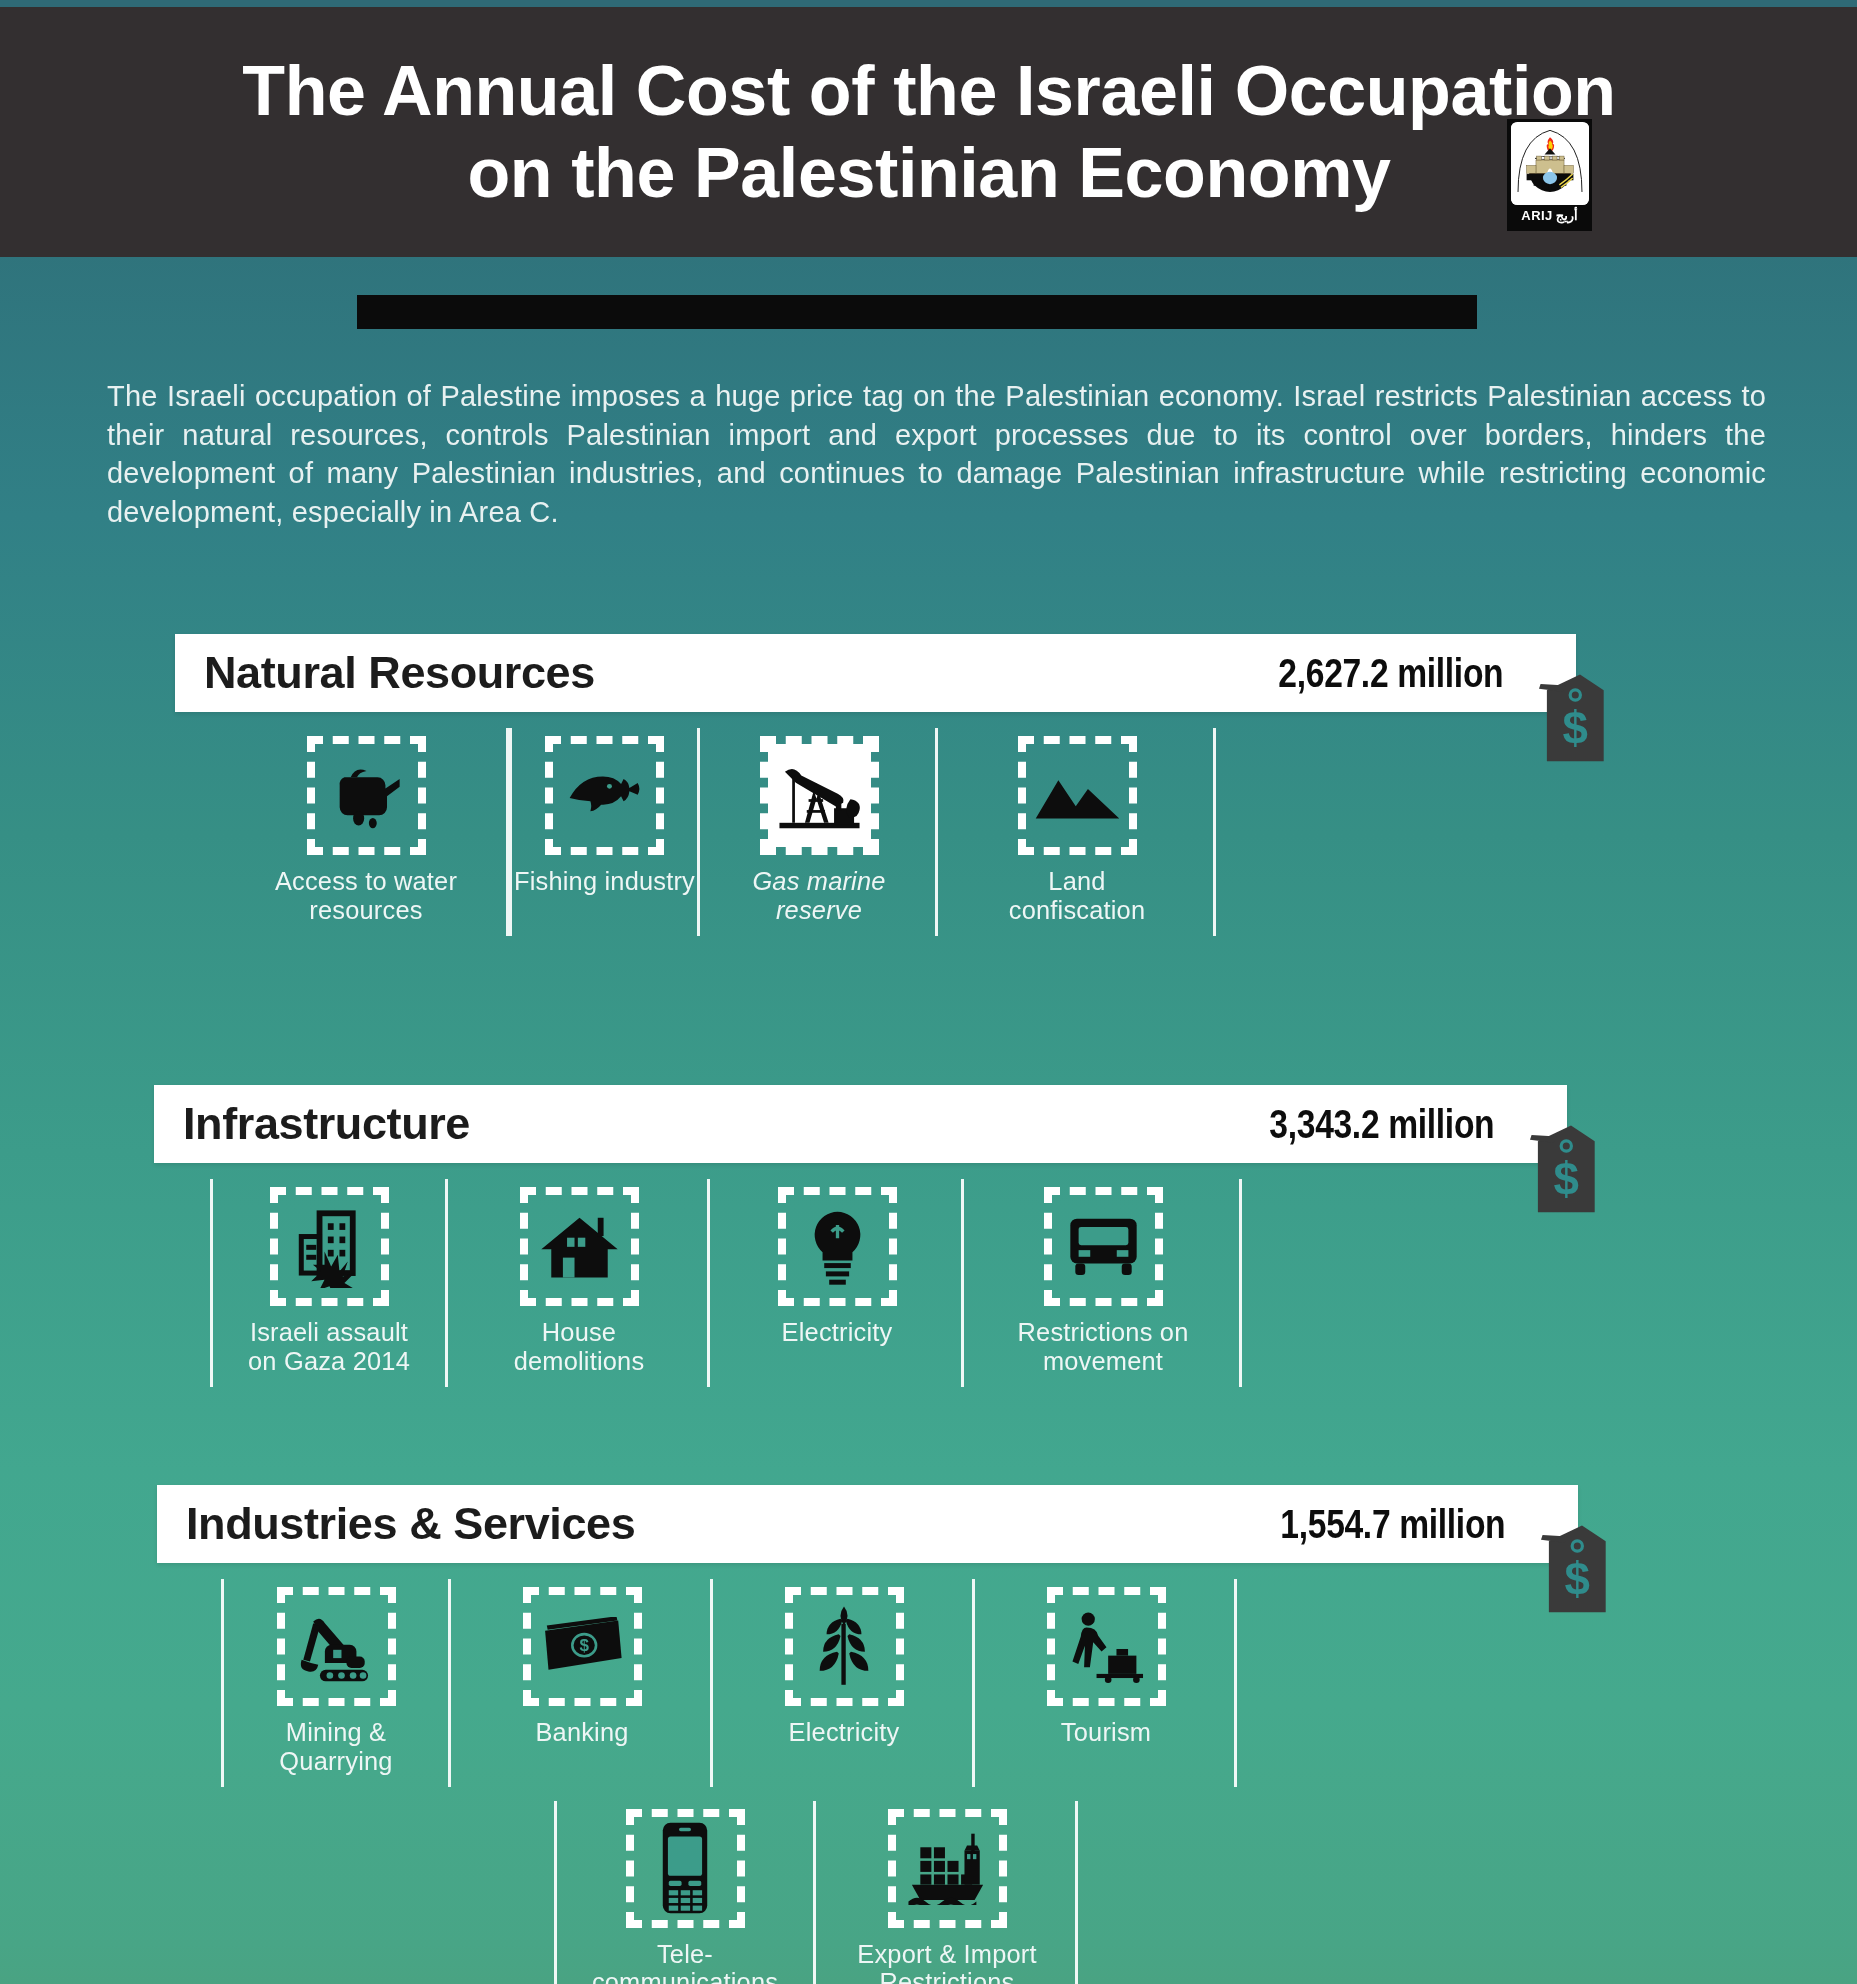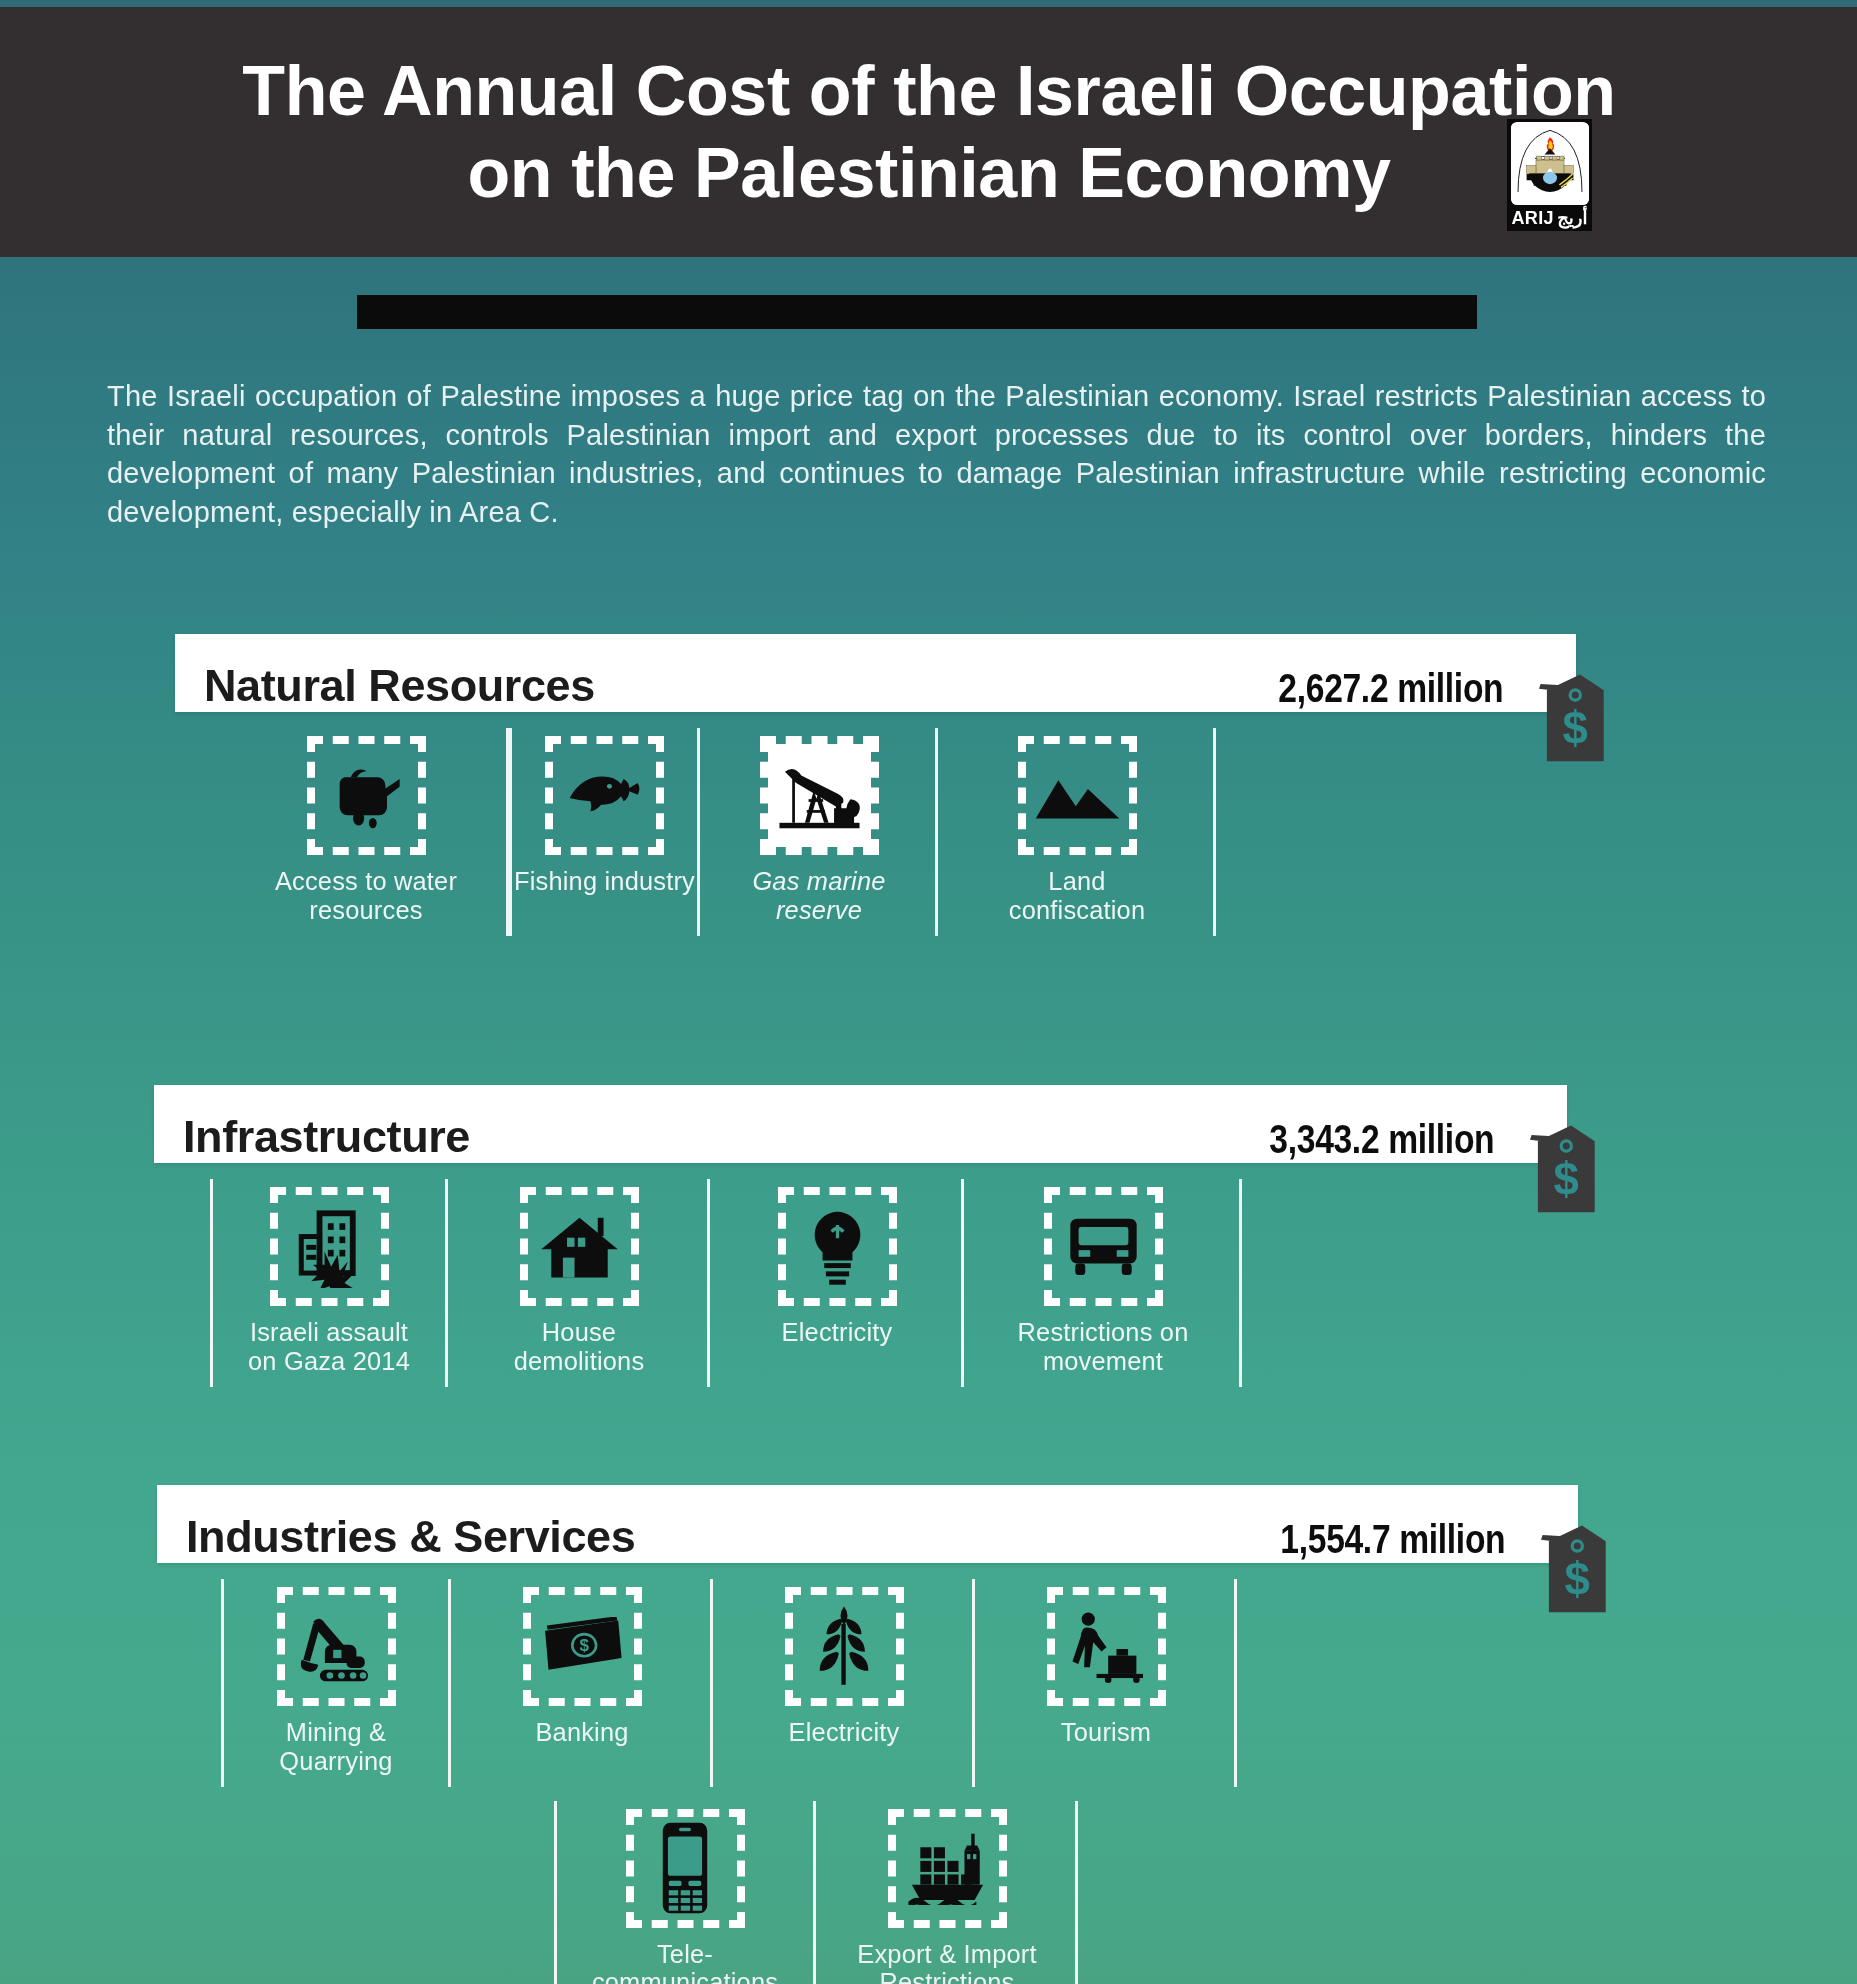--- a/index.html
+++ b/index.html
@@ -71,21 +71,21 @@
   .arij-badge {
     width: 78px; height: 83px;
     background: #fff;
     border-radius: 6.4px;
     margin-top: 3.2px;
     position: relative;
     overflow: hidden;
   }
   .arij-text {
     color: #fff;
-    font-size: 18px;
+    font-size: 13px;
     font-weight: bold;
     letter-spacing: 0.4px;
     line-height: 1;
     margin-top: 4px;
   }
 
   
   .black-rule {
     position: absolute;
     left: 357px; top: 295px;
@@ -107,21 +107,21 @@
   }
 
   
   .section { position: absolute; }
 
   .sec-header {
     position: relative;
     height: 78px;
     background: #ffffff;
     display: flex;
-    align-items: flex-end;
+    align-items: center;
     box-shadow: 0 1.6px 4px rgba(0,0,0,0.10);
   }
   .sec-title {
     color: #1c1c1c;
     font-size: 45px;
     font-weight: bold;
     margin-left: 29px;
     letter-spacing: -0.4px;
   }
   .sec-amount {

